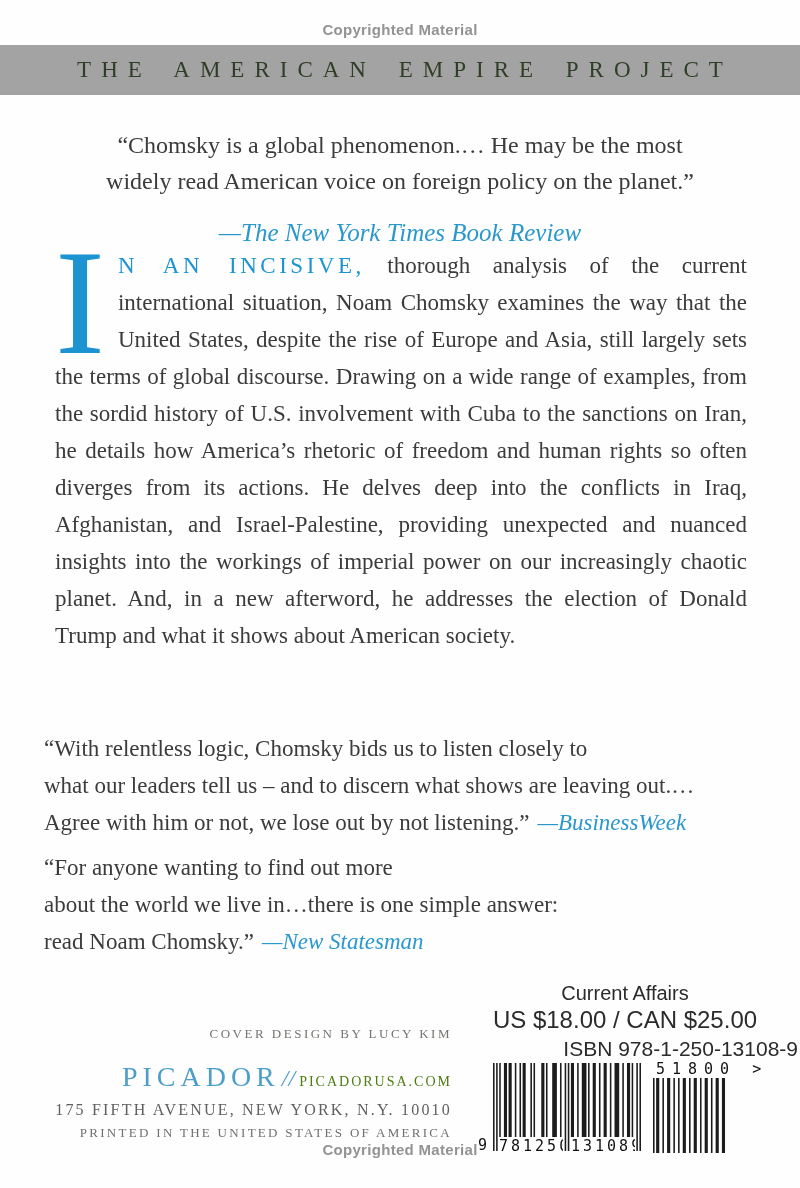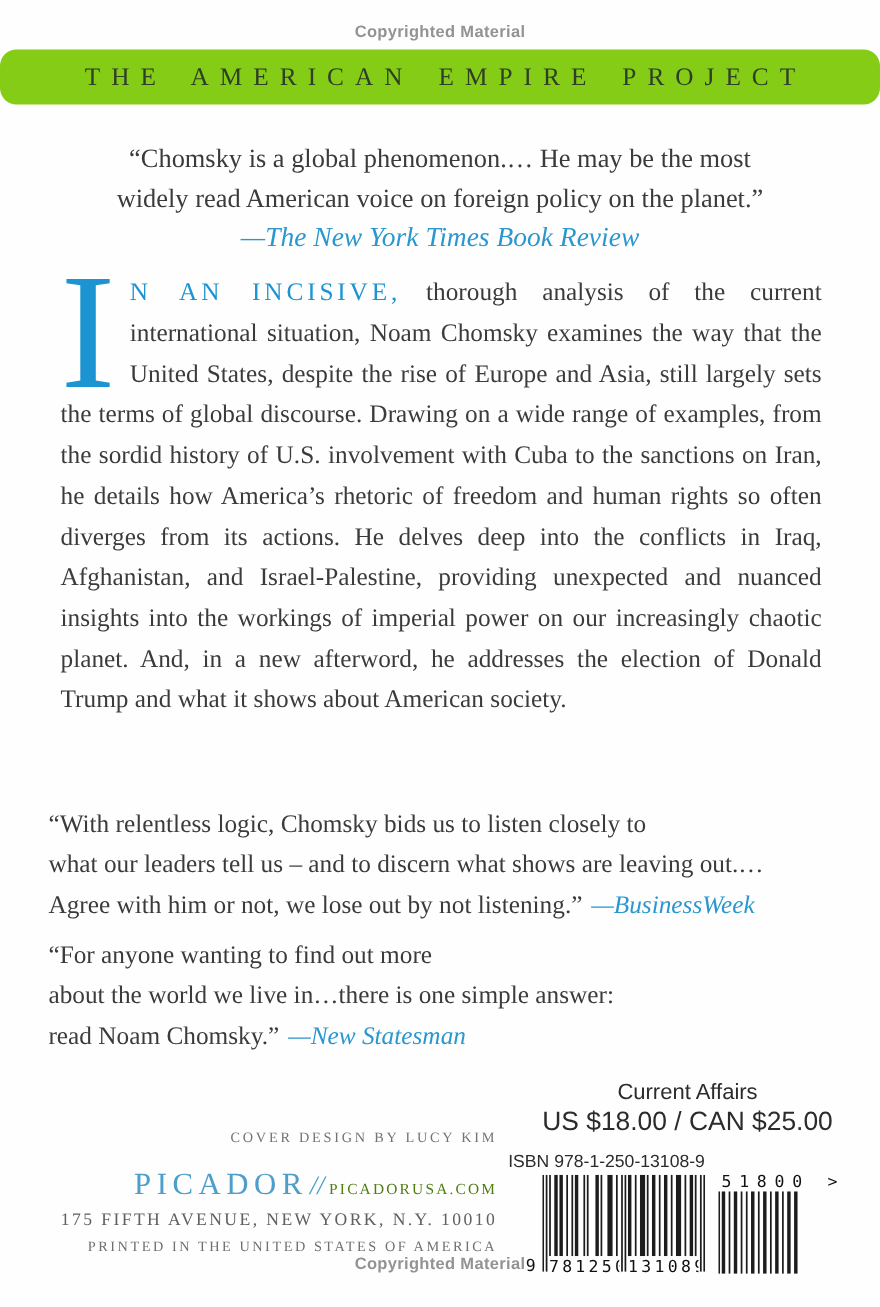--- a/index.html
+++ b/index.html
@@ -10,31 +10,31 @@
   .copyright {
     position:absolute; left:0; width:100%; text-align:center;
     font-family:"Liberation Sans", sans-serif; font-weight:700;
     font-size:15px; color:#939393; letter-spacing:0.3px;
   }
   .copyright.top { top:21px; }
   .copyright.bottom { top:1141px; }
 
   .banner {
     position:absolute; top:45px; left:0; width:100%; height:50px;
-    background:#84cc16; display:flex; align-items:center; justify-content:center;border-radius:15px;
+    background:#a3a3a3; display:flex; align-items:center; justify-content:center;
   }
   .banner span {
     font-size:23px; color:#2f3e26; letter-spacing:10px; word-spacing:7px;
     font-weight:400; white-space:nowrap; padding-left:10px;
   }
 
   .top-quote { position:absolute; top:127px; left:0; width:100%; text-align:center; }
   .q-line { font-size:24px; line-height:36px; color:#3b3b3d; }
   .q-attr {
-    font-size:25px; line-height:34px; font-style:italic; color:#2a97cf; margin-top:1px;
+    font-size:25px; line-height:34px; font-style:italic; color:#2a97cf; margin-top:17px;
   }
 
   .synopsis { position:absolute; top:247px; left:55px; width:692px; }
   .para1, .para2 {
     margin:0; text-align:justify; font-size:23px; line-height:37px; color:#3b3b3d;
   }
   .para2 { text-indent:40px; margin-top:5px; }
   .dropcap {
     float:left; color:#1d94d2; font-size:150px; line-height:100px;
     height:106px; margin:5px 13px 0 0; font-family:"Liberation Serif", serif;
@@ -53,21 +53,21 @@
   .imprint-line { white-space:nowrap; }
   .imprint { font-size:28px; letter-spacing:5px; color:#4d9fca; }
   .slashes { font-size:24px; color:#4d9fca; margin:0 4px 0 2px; font-style:italic; }
   .website { font-size:14px; letter-spacing:2px; color:#4d7c0f; }
   .address { font-size:16px; letter-spacing:2.2px; color:#606062; margin-top:8px; }
   .printed { font-size:13px; letter-spacing:2.3px; color:#6f6f6f; margin-top:6px; }
 
   .retail { position:absolute; top:982px; left:452px; width:346px; font-family:"Liberation Sans", sans-serif; color:#2b2b2b; }
   .category { font-size:20px; text-align:center; }
   .price { font-size:24px; text-align:center; margin-top:1px; }
-  .isbn { font-size:16px; text-align:left; padding-left:10px; margin-top:14px; }
+  .isbn { font-size:21px; text-align:right; padding-left:10px; margin-top:3px; }
   .barcode-row { display:flex; align-items:flex-end; padding-left:41px; margin-top:2px; }
   .barcode-main { position:relative; width:148px; height:90px; }
   .barcode-main svg { position:absolute; inset:0; width:100%; height:100%; }
   .ean-digits { font-family:"DejaVu Sans Mono", monospace; font-size:15px; color:#111; }
   .d9 { position:absolute; left:-15px; bottom:-1px; }
   .g1, .g2 {
     position:absolute; bottom:-1px; height:17px; background:#fefefe;
     text-align:center; letter-spacing:3px; width:64px; overflow:hidden;
   }
   .g1 { left:6px; } .g2 { left:78px; }

